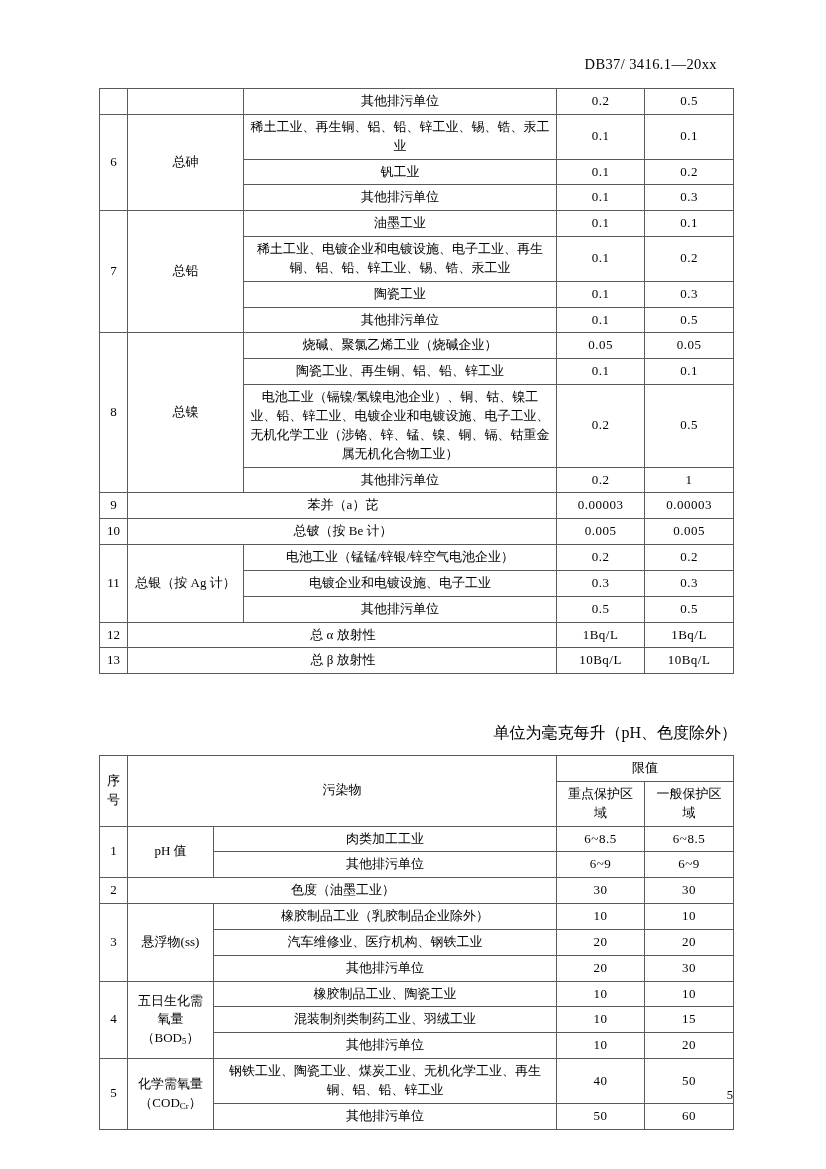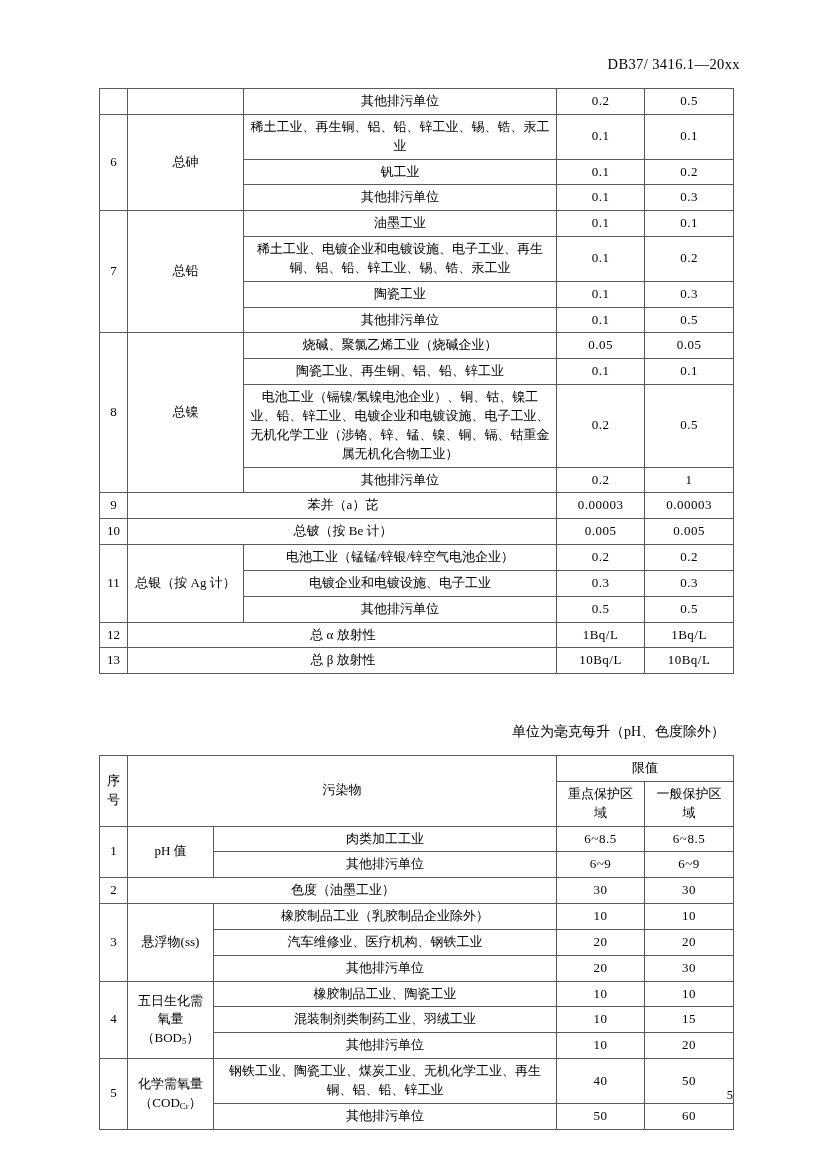--- a/index.html
+++ b/index.html
@@ -19,21 +19,21 @@
     position: absolute;
     left: 0; top: 0;
     width: 826px;
     height: 1169px;
     overflow: hidden;
   }
 
   
   .doc-header {
     position: absolute;
-    left: 106px;
+    left: 83px;
     top: 56px;
     width: 634px;
     text-align: right;
     font-size: 14.5px;
     letter-spacing: 0.4px;
     font-family: "Liberation Serif", "DejaVu Serif", serif;
     white-space: nowrap;
   }
 
   
@@ -93,25 +93,25 @@
     text-align: center;
     font-size: 14.5px;
     font-weight: bold;
     letter-spacing: 0.5px;
   }
   .table-caption .gap { display: inline-block; width: 12px; }
 
   
   .unit-note {
     position: absolute;
-    left: 91px;
+    left: 103px;
     top: 723px;
     width: 634px;
     text-align: right;
-    font-size: 14px;
+    font-size: 16px;
   }
 
   
   .page-number {
     position: absolute;
     left: 0;
     top: 1088px;
     width: 733px;
     text-align: right;
     font-size: 12.5px;

